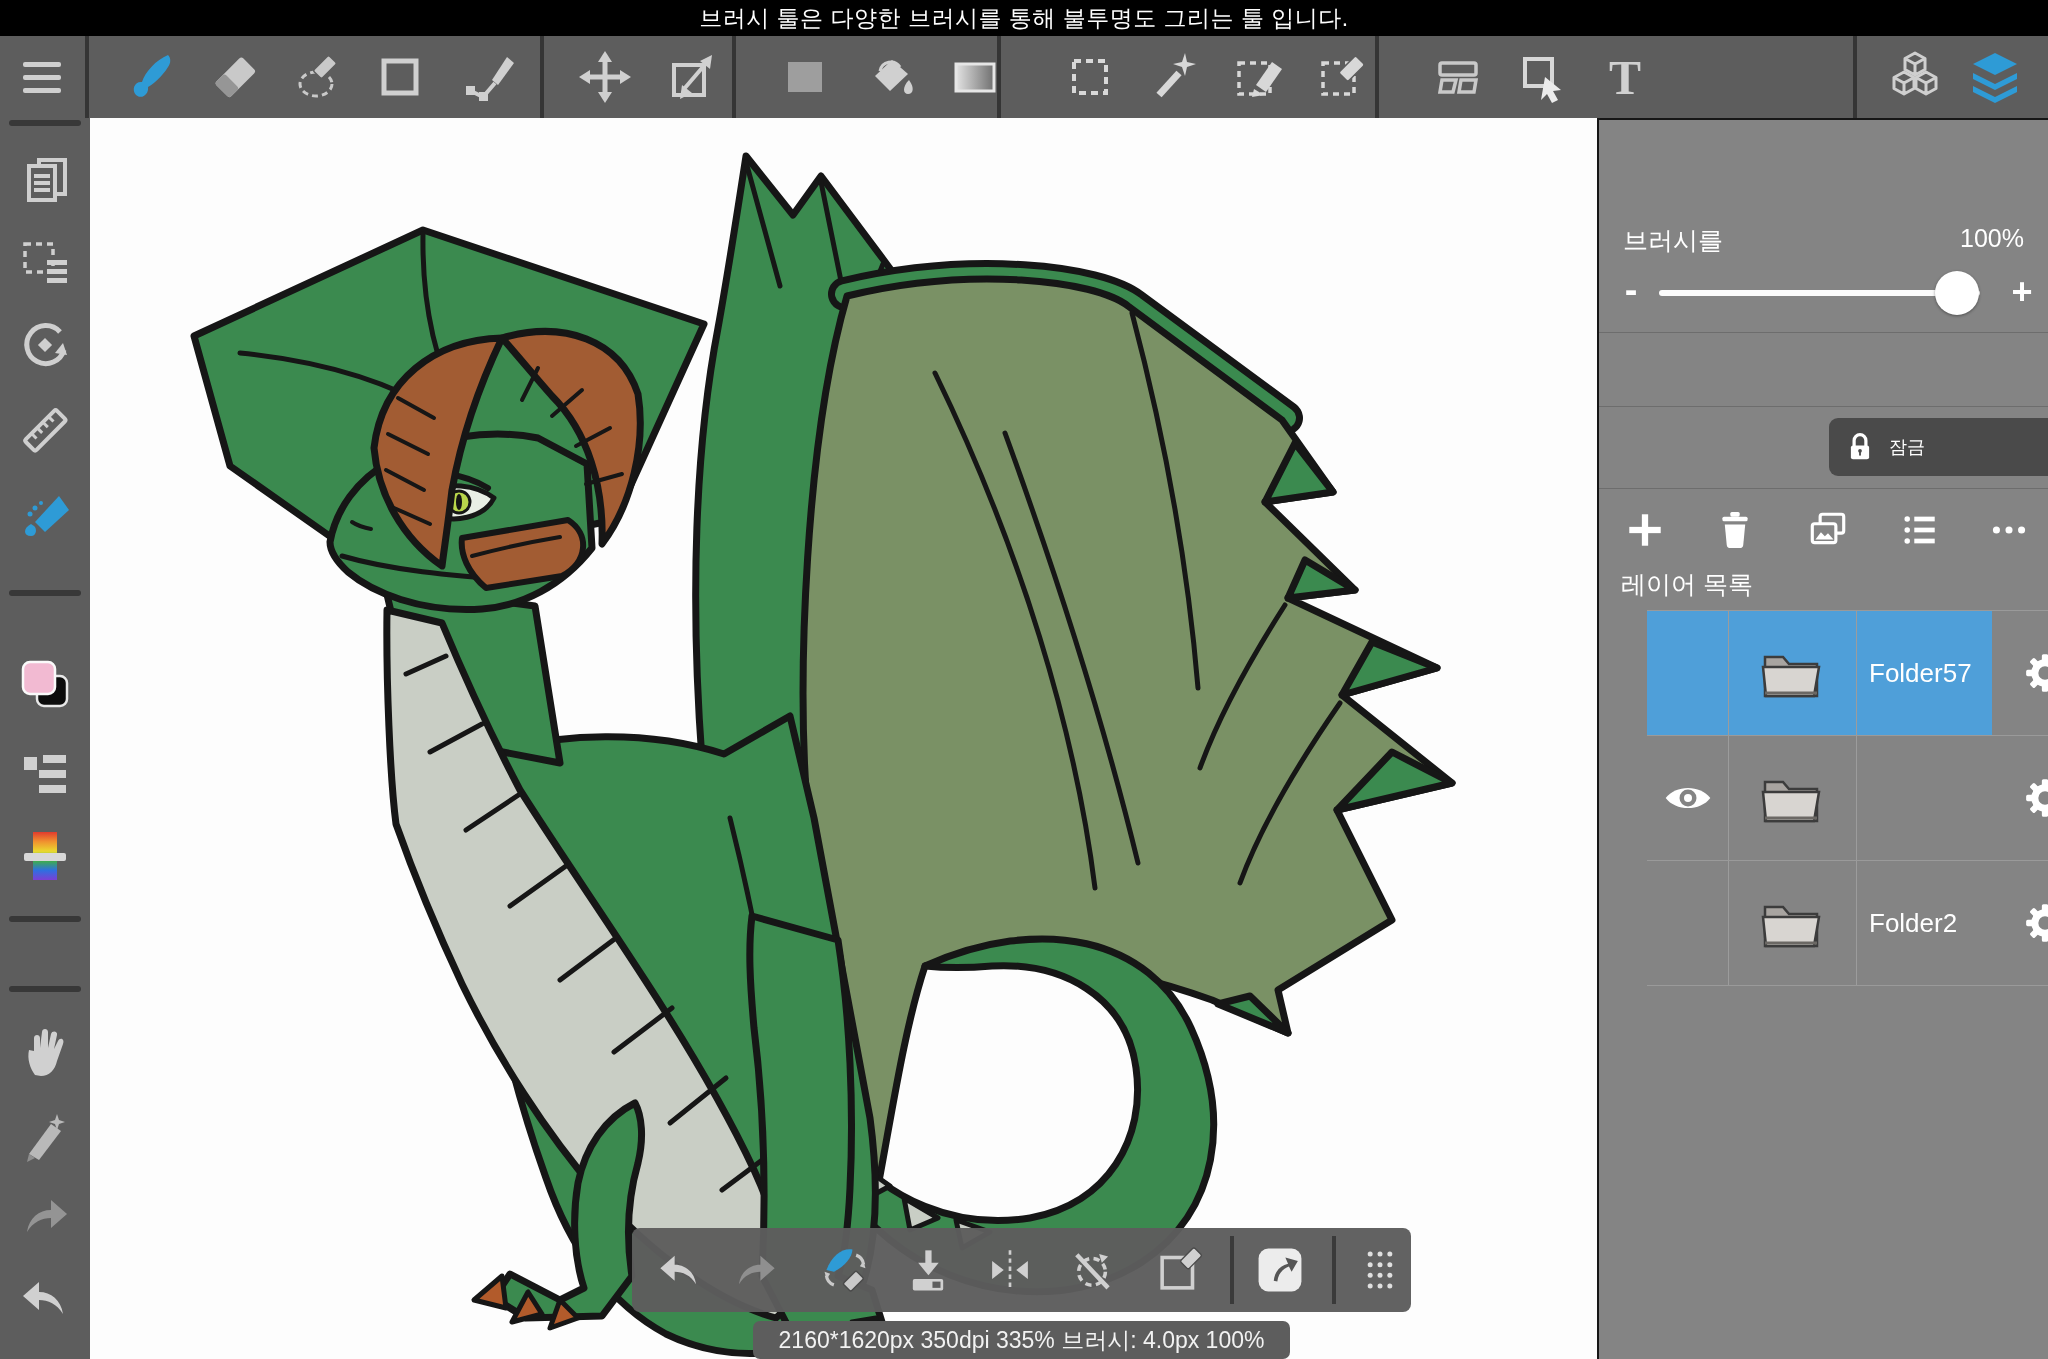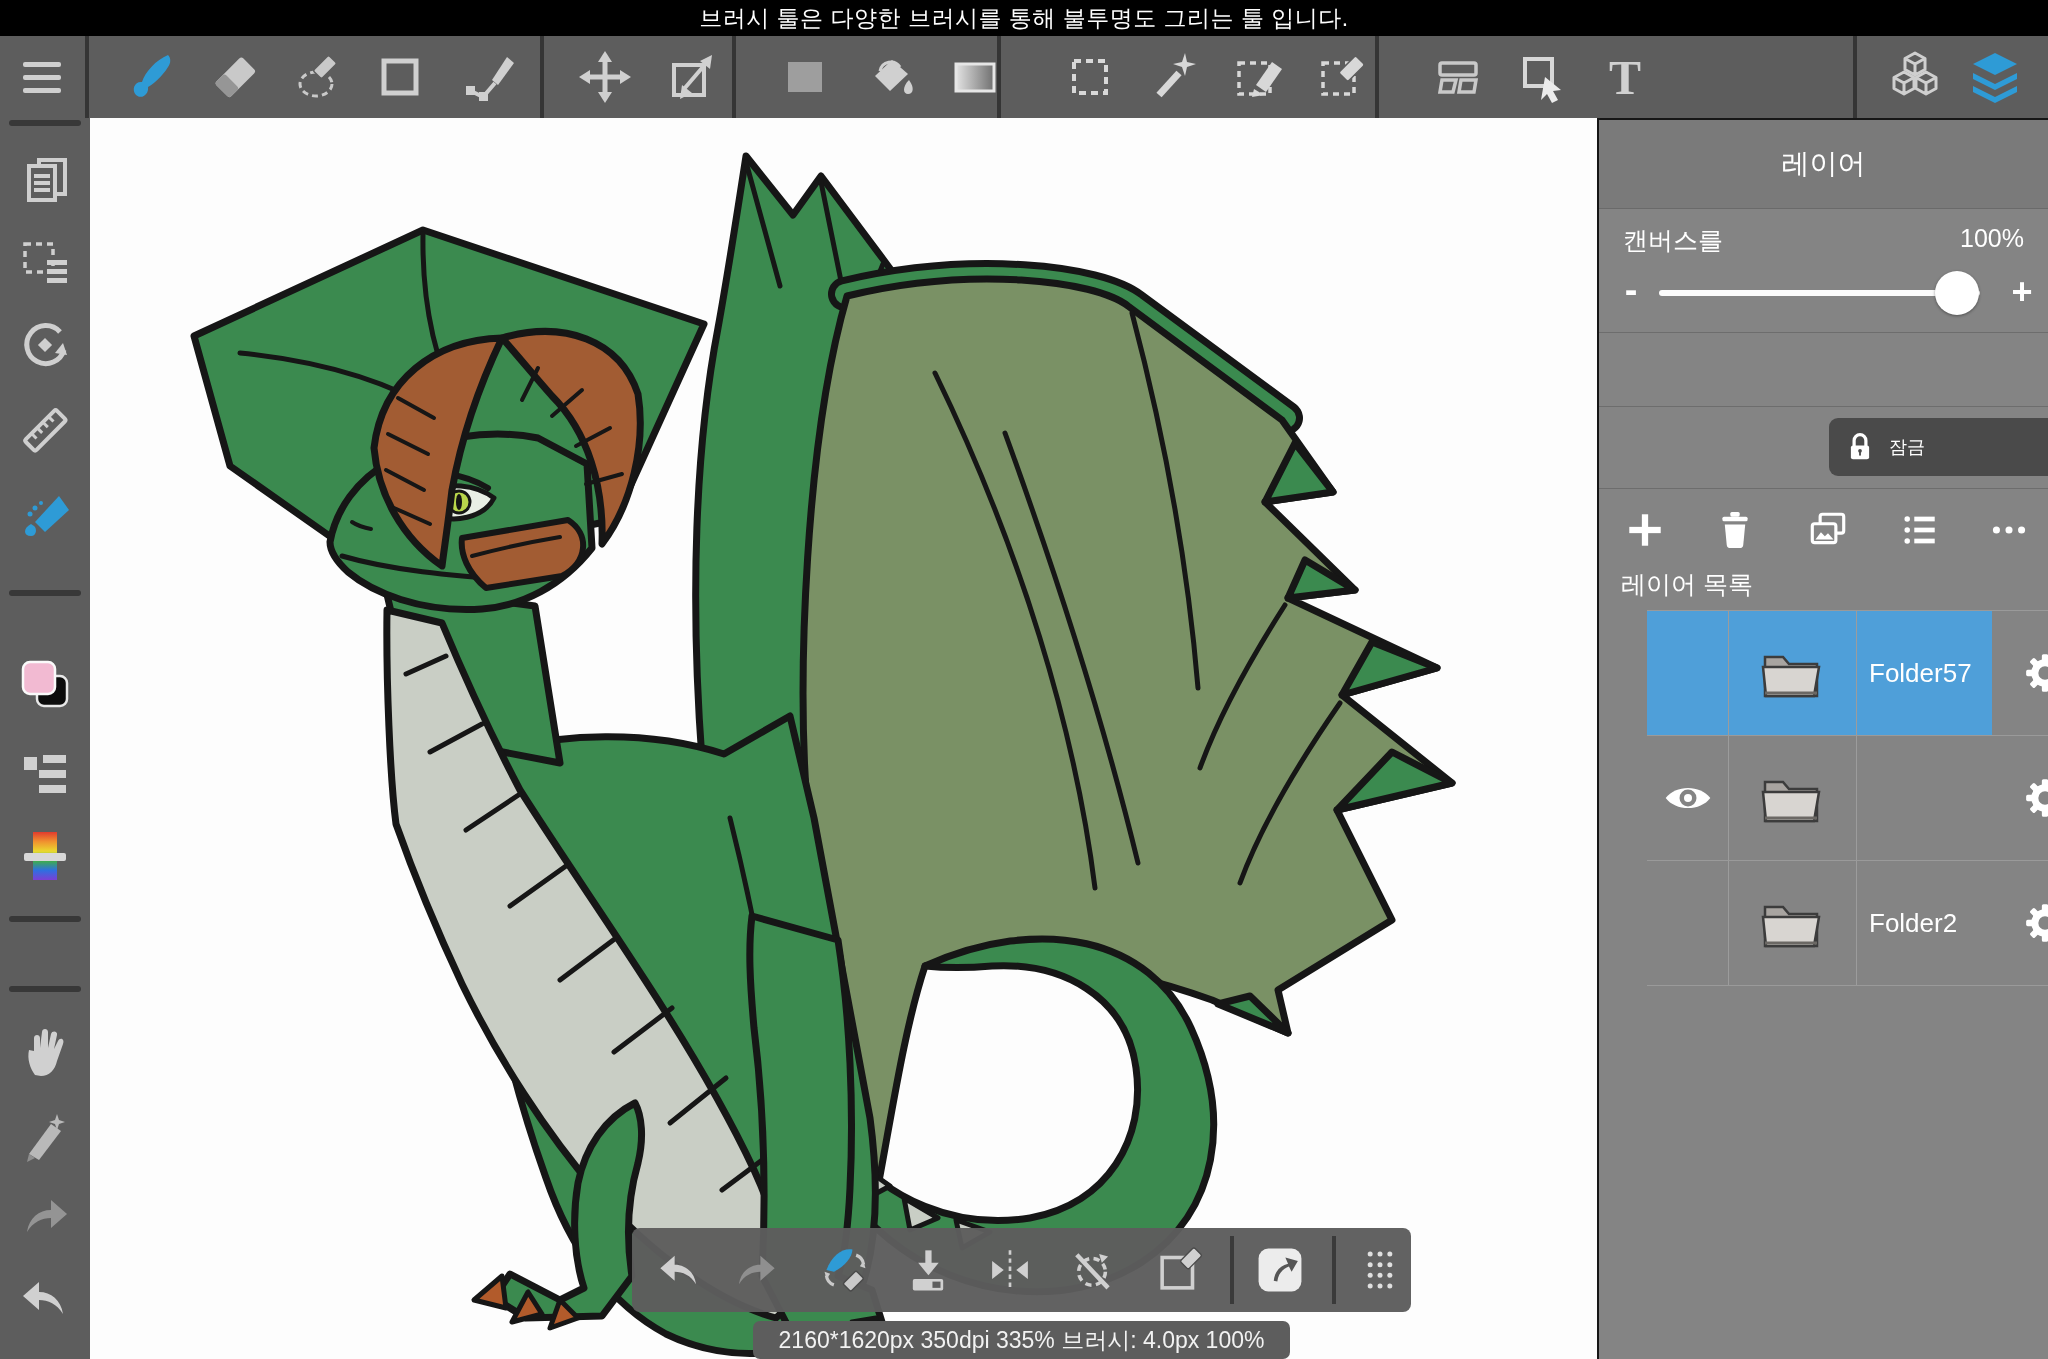--- a/index.html
+++ b/index.html
@@ -429,22 +429,21 @@
           <path d="M448,250 L432,282"></path>
             <path d="M492,272 L462,298"></path>
             <path d="M520,310 L486,328"></path>
             <path d="M532,356 L496,366"></path>
         </g>
       </g>
     </svg>
   </div>
 
   <div class="rpanel">
-    <div class="rp-title">레이어</div>
-    <div class="rp-oplabel">캔버스를</div>
+    <div class="rp-oplabel">브러시를</div>
     <div class="rp-opval">100%</div>
     <div class="rp-minus">-</div>
     <div class="rp-track"></div>
     <div class="rp-knob"></div>
     <div class="rp-plus">+</div>
     <div class="rp-div" style="top:212px"></div>
 
     <div class="rp-div" style="top:286px"></div>
 
     <div class="rp-btn lock-btn">

